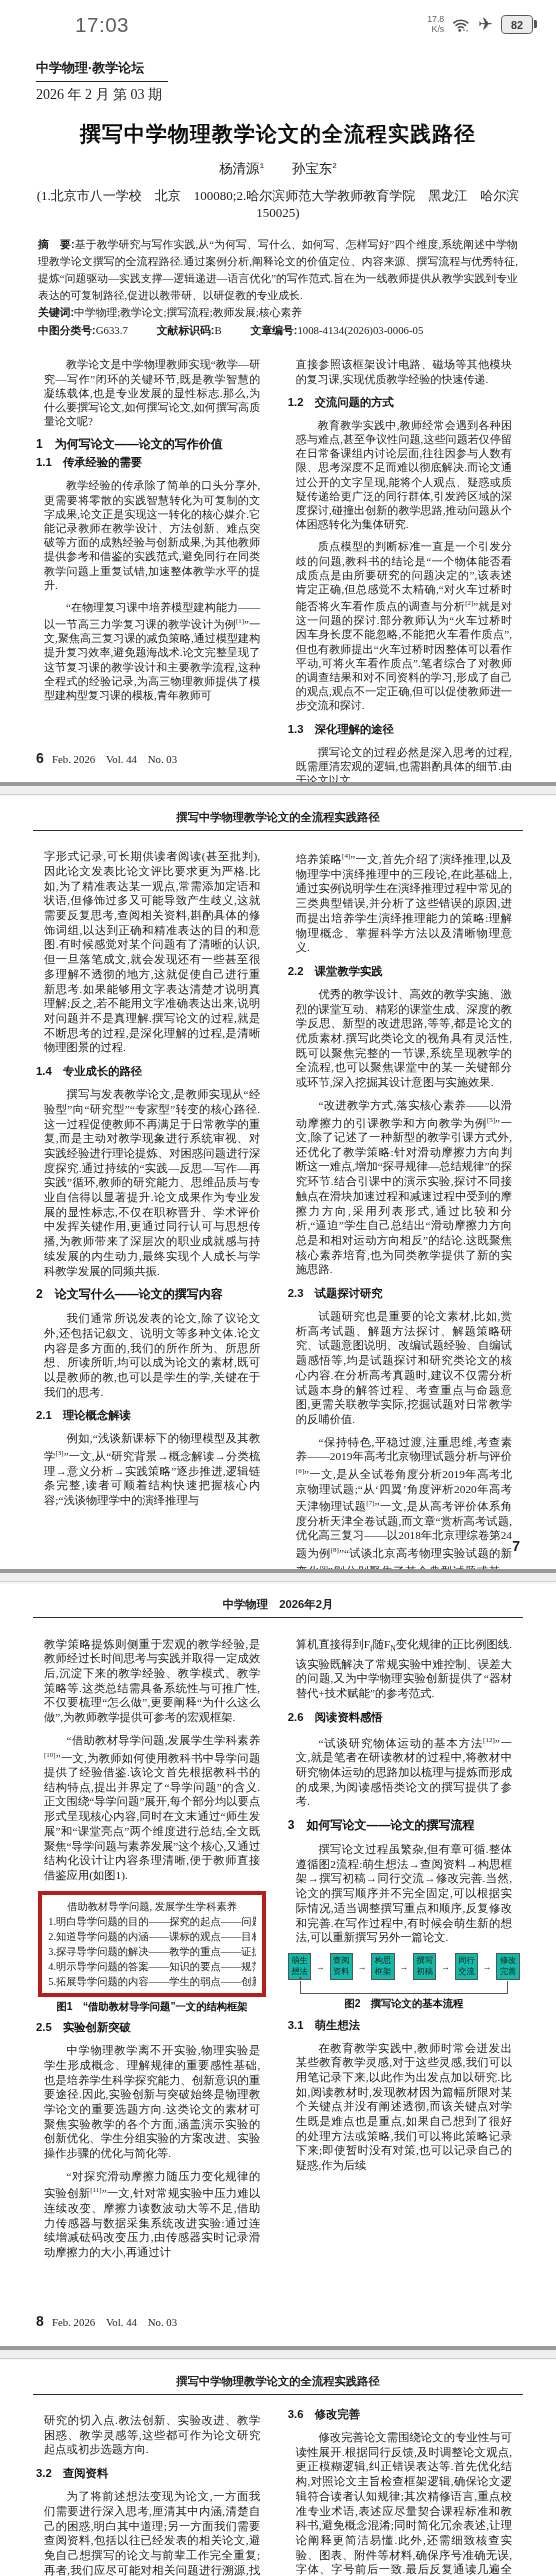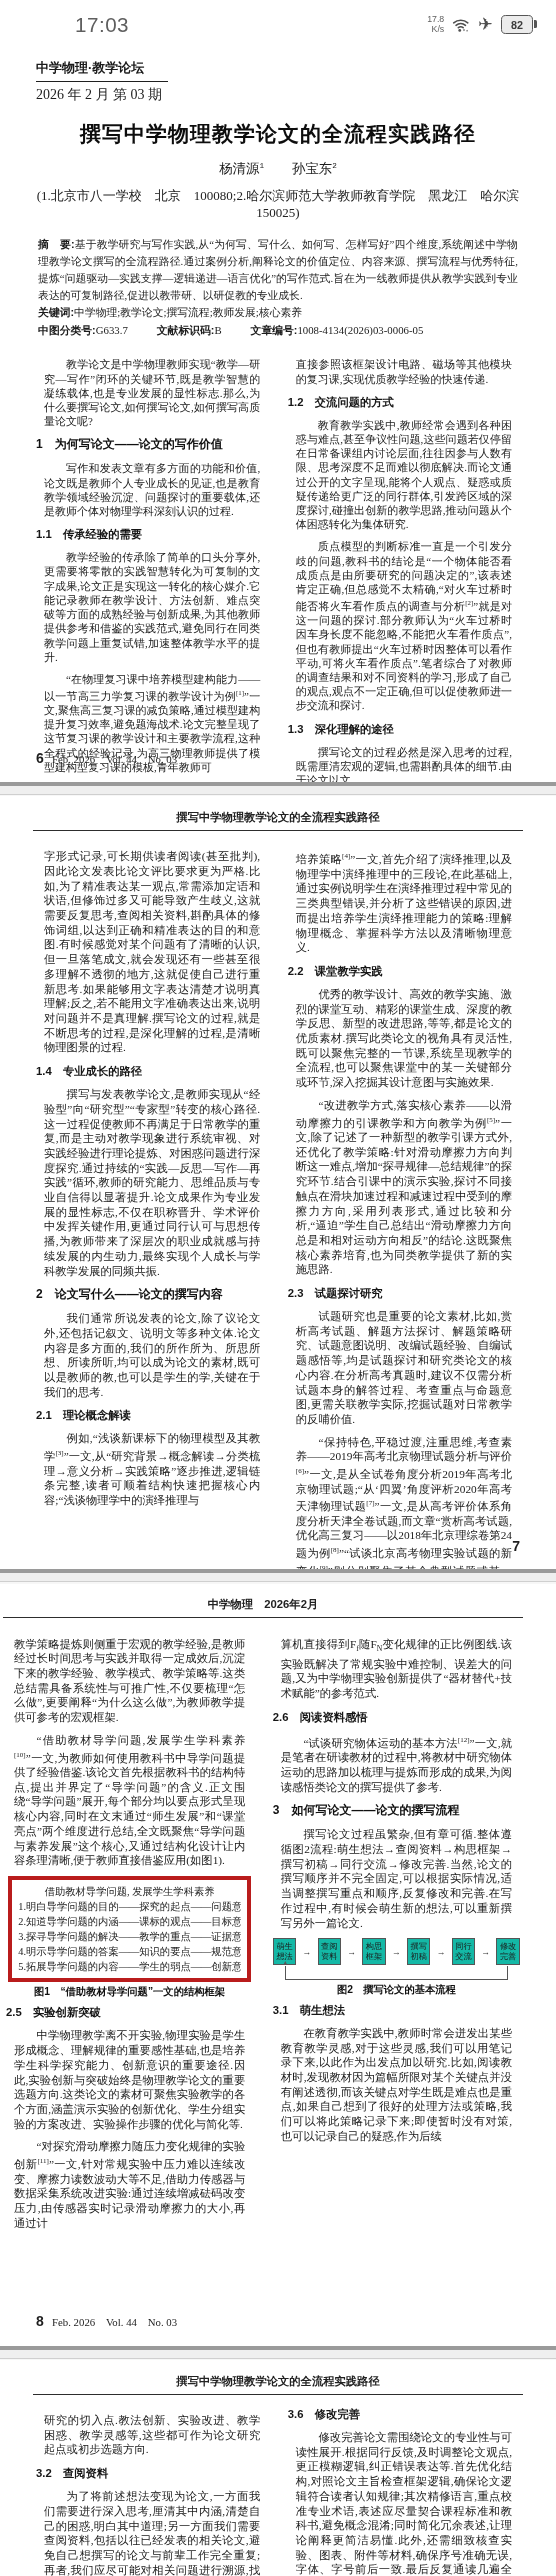--- a/index.html
+++ b/index.html
@@ -119,21 +119,20 @@
     <div class="fm-clc">
       <span><span class="fm-lab">中图分类号:</span><span>G633.7</span></span>
       <span><span class="fm-lab">文献标识码:</span><span>B</span></span>
       <span><span class="fm-lab">文章编号:</span><span>1008-4134(2026)03-0006-05</span></span>
     </div>
   </div>
 <div class="cols">
           <div class="col">
             <p class="para">教学论文是中学物理教师实现“教学—研究—写作”闭环的关键环节,既是教学智慧的凝练载体,也是专业发展的显性标志.那么,为什么要撰写论文,如何撰写论文,如何撰写高质量论文呢?</p>
             <div class="h1">1　为何写论文——论文的写作价值</div>
-            <p class="para">写作和发表文章有多方面的功能和价值,论文既是教师个人专业成长的见证,也是教育教学领域经验沉淀、问题探讨的重要载体,还是教师个体对物理学科深刻认识的过程.</p>
             <div class="h2">1.1　传承经验的需要</div>
             <p class="para">教学经验的传承除了简单的口头分享外,更需要将零散的实践智慧转化为可复制的文字成果,论文正是实现这一转化的核心媒介.它能记录教师在教学设计、方法创新、难点突破等方面的成熟经验与创新成果,为其他教师提供参考和借鉴的实践范式,避免同行在同类教学问题上重复试错,加速整体教学水平的提升.</p>
             <p class="para">“在物理复习课中培养模型建构能力——以一节高三力学复习课的教学设计为例<sup>[1]</sup>”一文,聚焦高三复习课的减负策略,通过模型建构提升复习效率,避免题海战术.论文完整呈现了这节复习课的教学设计和主要教学流程,这种全程式的经验记录,为高三物理教师提供了模型建构型复习课的模板,青年教师可</p>
           </div>
           <div class="col">
             <p class="para cont">直接参照该框架设计电路、磁场等其他模块的复习课,实现优质教学经验的快速传递.</p>
             <div class="h2">1.2　交流问题的方式</div>
             <p class="para">教育教学实践中,教师经常会遇到各种困惑与难点,甚至争议性问题,这些问题若仅停留在日常备课组内讨论层面,往往因参与人数有限、思考深度不足而难以彻底解决.而论文通过公开的文字呈现,能将个人观点、疑惑或质疑传递给更广泛的同行群体,引发跨区域的深度探讨,碰撞出创新的教学思路,推动问题从个体困惑转化为集体研究.</p>
             <p class="para">质点模型的判断标准一直是一个引发分歧的问题,教科书的结论是“一个物体能否看成质点是由所要研究的问题决定的”,该表述肯定正确,但总感觉不太精确,“对火车过桥时能否将火车看作质点的调查与分析<sup>[2]</sup>”就是对这一问题的探讨.部分教师认为“火车过桥时因车身长度不能忽略,不能把火车看作质点”,但也有教师提出“火车过桥时因整体可以看作平动,可将火车看作质点”.笔者综合了对教师的调查结果和对不同资料的学习,形成了自己的观点,观点不一定正确,但可以促使教师进一步交流和探讨.</p>
             <div class="h2">1.3　深化理解的途径</div>
@@ -174,21 +173,21 @@
             <p class="para">“保持特色,平稳过渡,注重思维,考查素养——2019年高考北京物理试题分析与评价<sup>[6]</sup>”一文,是从全试卷角度分析2019年高考北京物理试题;“从‘四翼’角度评析2020年高考天津物理试题<sup>[7]</sup>”一文,是从高考评价体系角度分析天津全卷试题,而文章“赏析高考试题,优化高三复习——以2018年北京理综卷第24题为例<sup>[8]</sup>”“试谈北京高考物理实验试题的新变化<sup>[9]</sup>”则分别聚焦了某个典型试题或某一方面,上述论文最终都将落脚点回归到一线教学.</p>
             <div class="h2">2.4　教学策略提炼</div>
             <p class="para">前述课堂教学实践侧重于某节课的具体操作,而</p>
           </div>
         </div>
         <div class="pfoot right">
           <span class="pnum">7</span>
         </div>
       </section>
       <div class="sep"></div>
-      <section class="page" style="height: 762px; padding-left: 6px;">
+      <section class="page" style="height: 762px;">
         <div class="runhead"><span class="rh-b">中学物理　2026年2月</span></div>
         <div class="runrule"></div>
         <div class="cols">
           <div class="col">
             <p class="para cont">教学策略提炼则侧重于宏观的教学经验,是教师经过长时间思考与实践并取得一定成效后,沉淀下来的教学经验、教学模式、教学策略等.这类总结需具备系统性与可推广性,不仅要梳理“怎么做”,更要阐释“为什么这么做”,为教师教学提供可参考的宏观框架.</p>
             <p class="para">“借助教材导学问题,发展学生学科素养<sup>[10]</sup>”一文,为教师如何使用教科书中导学问题提供了经验借鉴.该论文首先根据教科书的结构特点,提出并界定了“导学问题”的含义.正文围绕“导学问题”展开,每个部分均以要点形式呈现核心内容,同时在文末通过“师生发展”和“课堂亮点”两个维度进行总结,全文既聚焦“导学问题与素养发展”这个核心,又通过结构化设计让内容条理清晰,便于教师直接借鉴应用(如图1).</p>
             <div class="figbox">
               <div class="ft">借助教材导学问题, 发展学生学科素养</div>
               <div class="fi">1.明白导学问题的目的——探究的起点——问题意识</div>
               <div class="fi">2.知道导学问题的内涵——课标的观点——目标意识</div>

